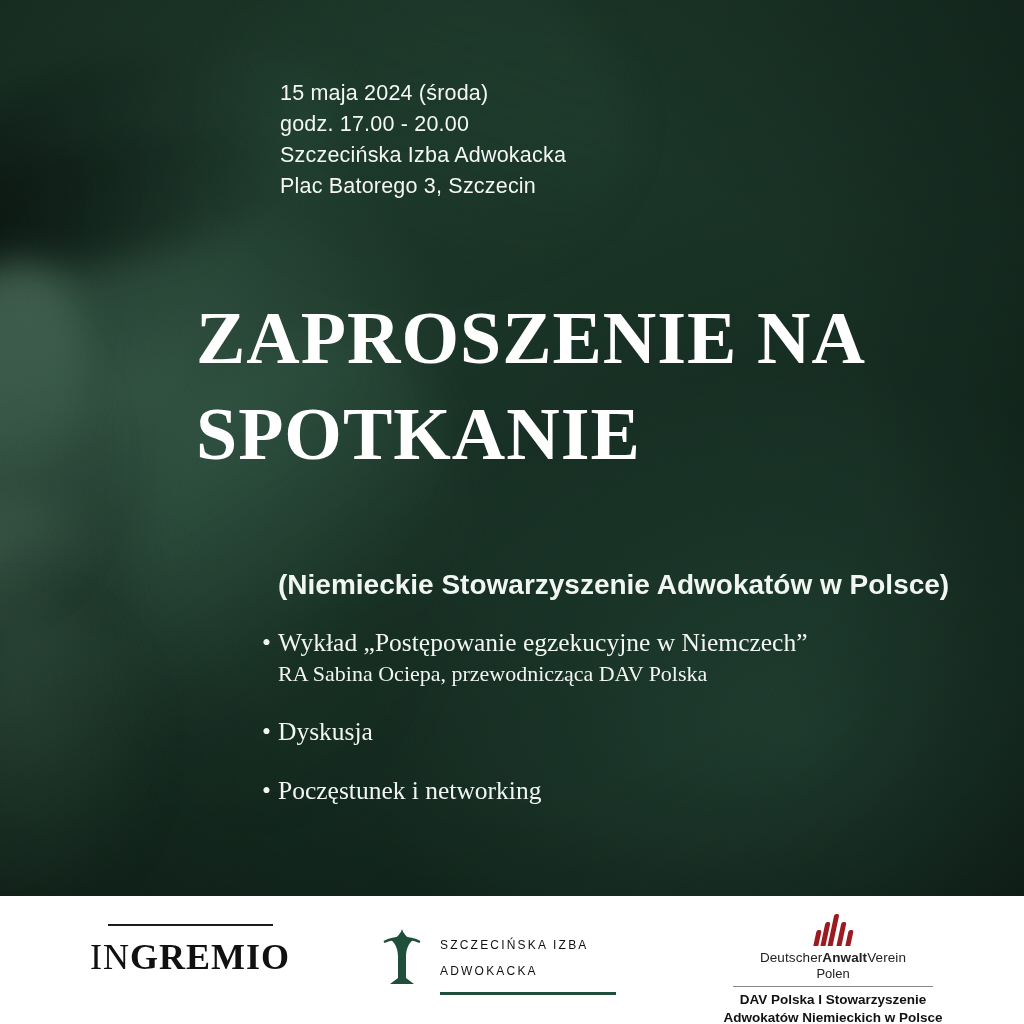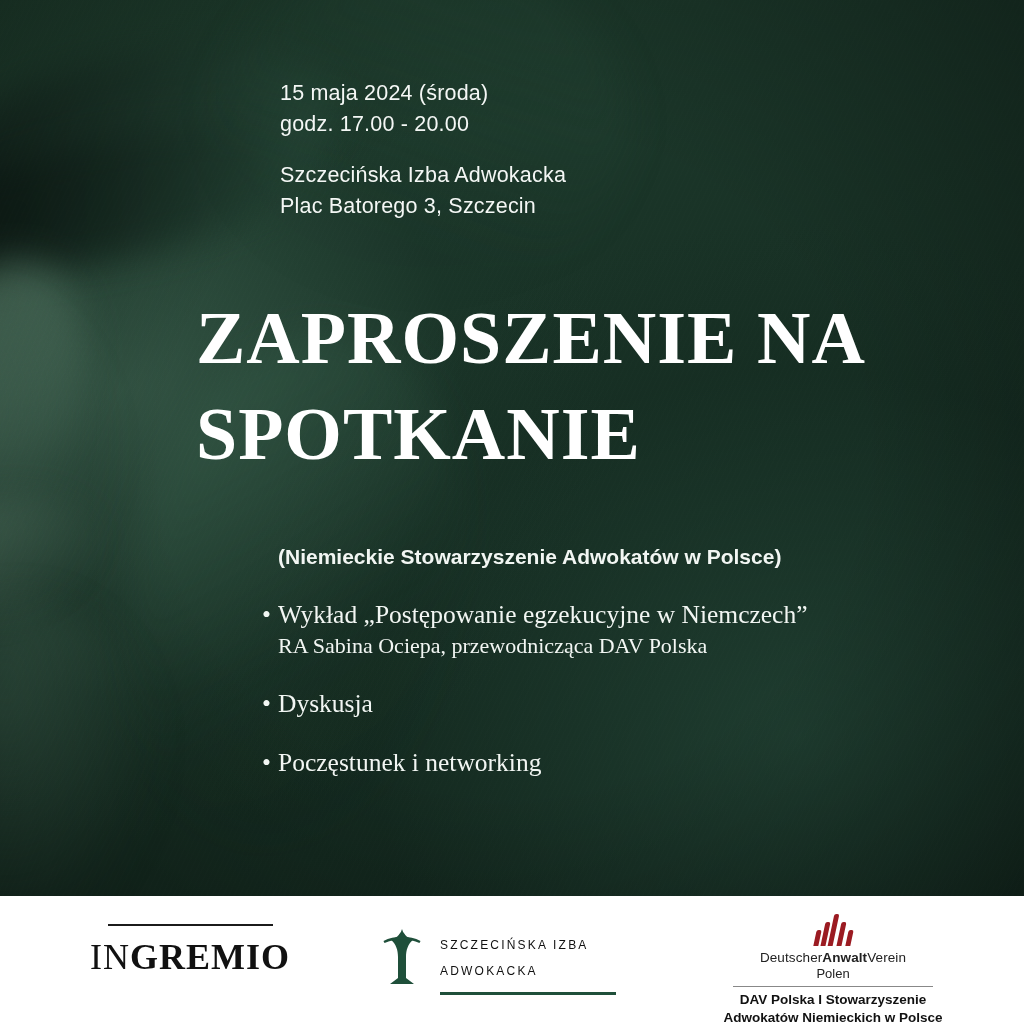--- a/index.html
+++ b/index.html
@@ -107,21 +107,21 @@
   }
   .meta {
     position: absolute;
     left: 280px;
     top: 78px;
     font-size: 21.5px;
     line-height: 31px;
     letter-spacing: 0.2px;
     color: #f4f7f5;
   }
-  .meta .block2 { margin-top: 20px; }
+  .meta .block2 { }
 
   .title {
     position: absolute;
     left: 196px;
     top: 290px;
     width: 800px;
     font-family: "Liberation Serif", serif;
     font-weight: bold;
     font-size: 74px;
     line-height: 96px;
@@ -150,22 +150,23 @@
   .item .sub {
     font-family: "Liberation Serif", serif;
     font-size: 22px;
     line-height: 30px;
     margin-left: 16px;
     display: block;
   }
   .item.sub-bold .sub {
     font-family: "Liberation Sans", sans-serif;
     font-weight: bold;
-    font-size: 21px;
+    font-size: 28px;
     margin-left: 16px;
+    margin-top: 28px;
   }
 
   
   .footer {
     position: absolute;
     left: 0;
     bottom: 0;
     width: 1024px;
     height: 128px;
     background: #ffffff;

